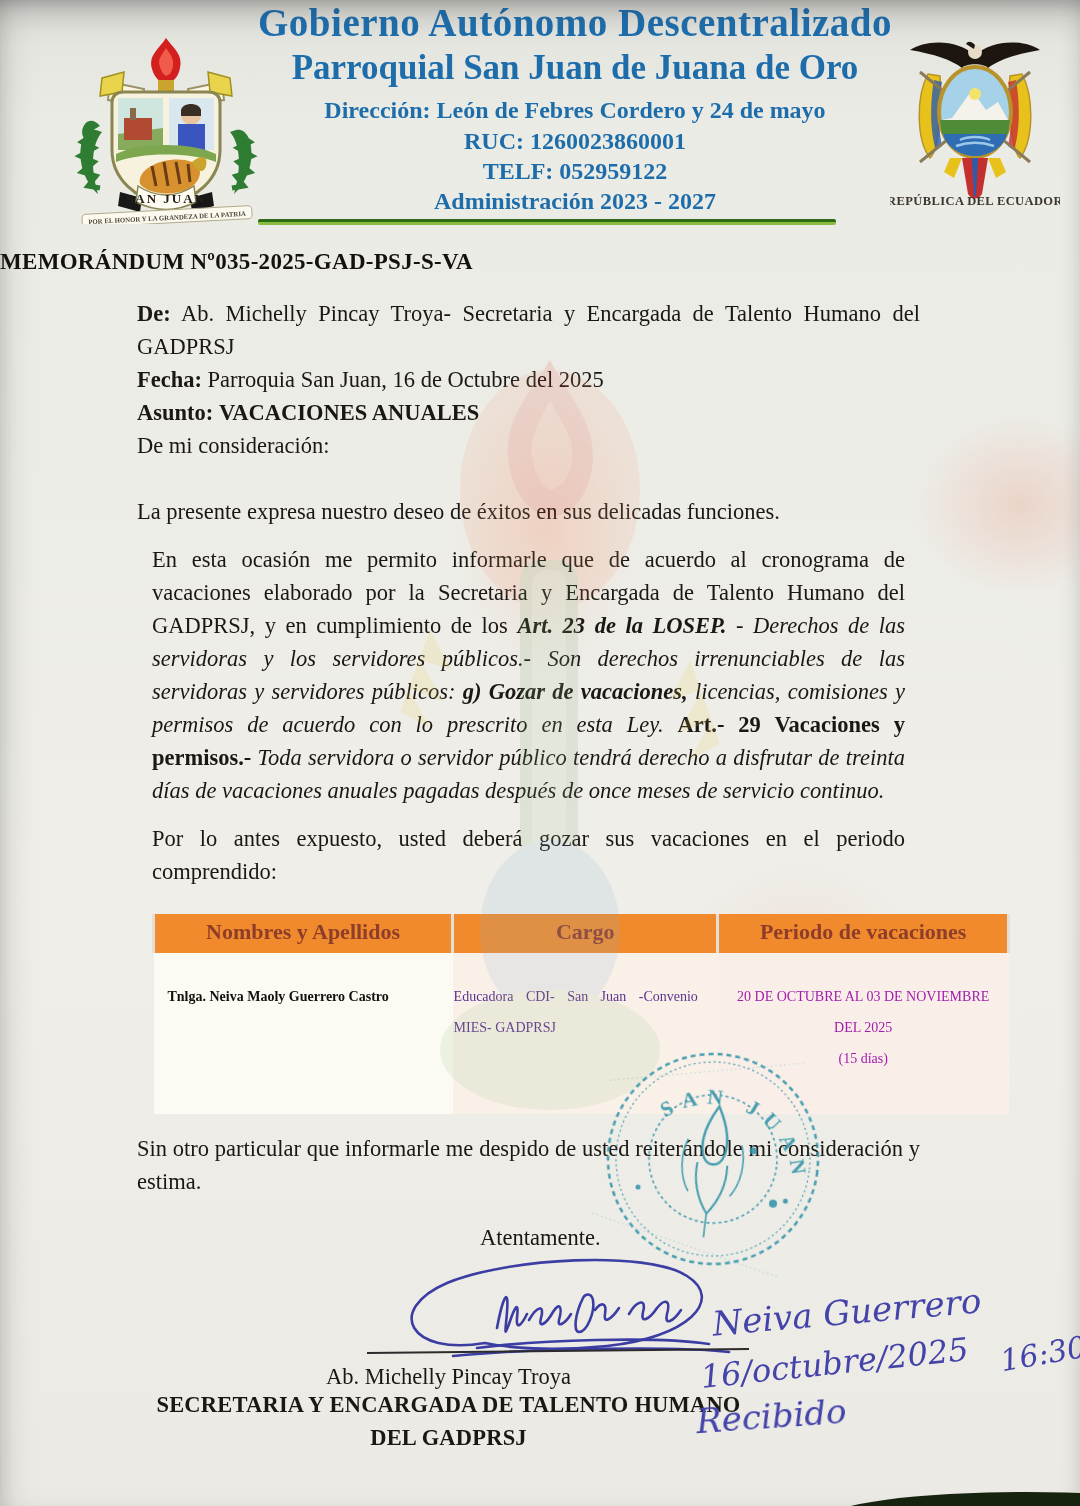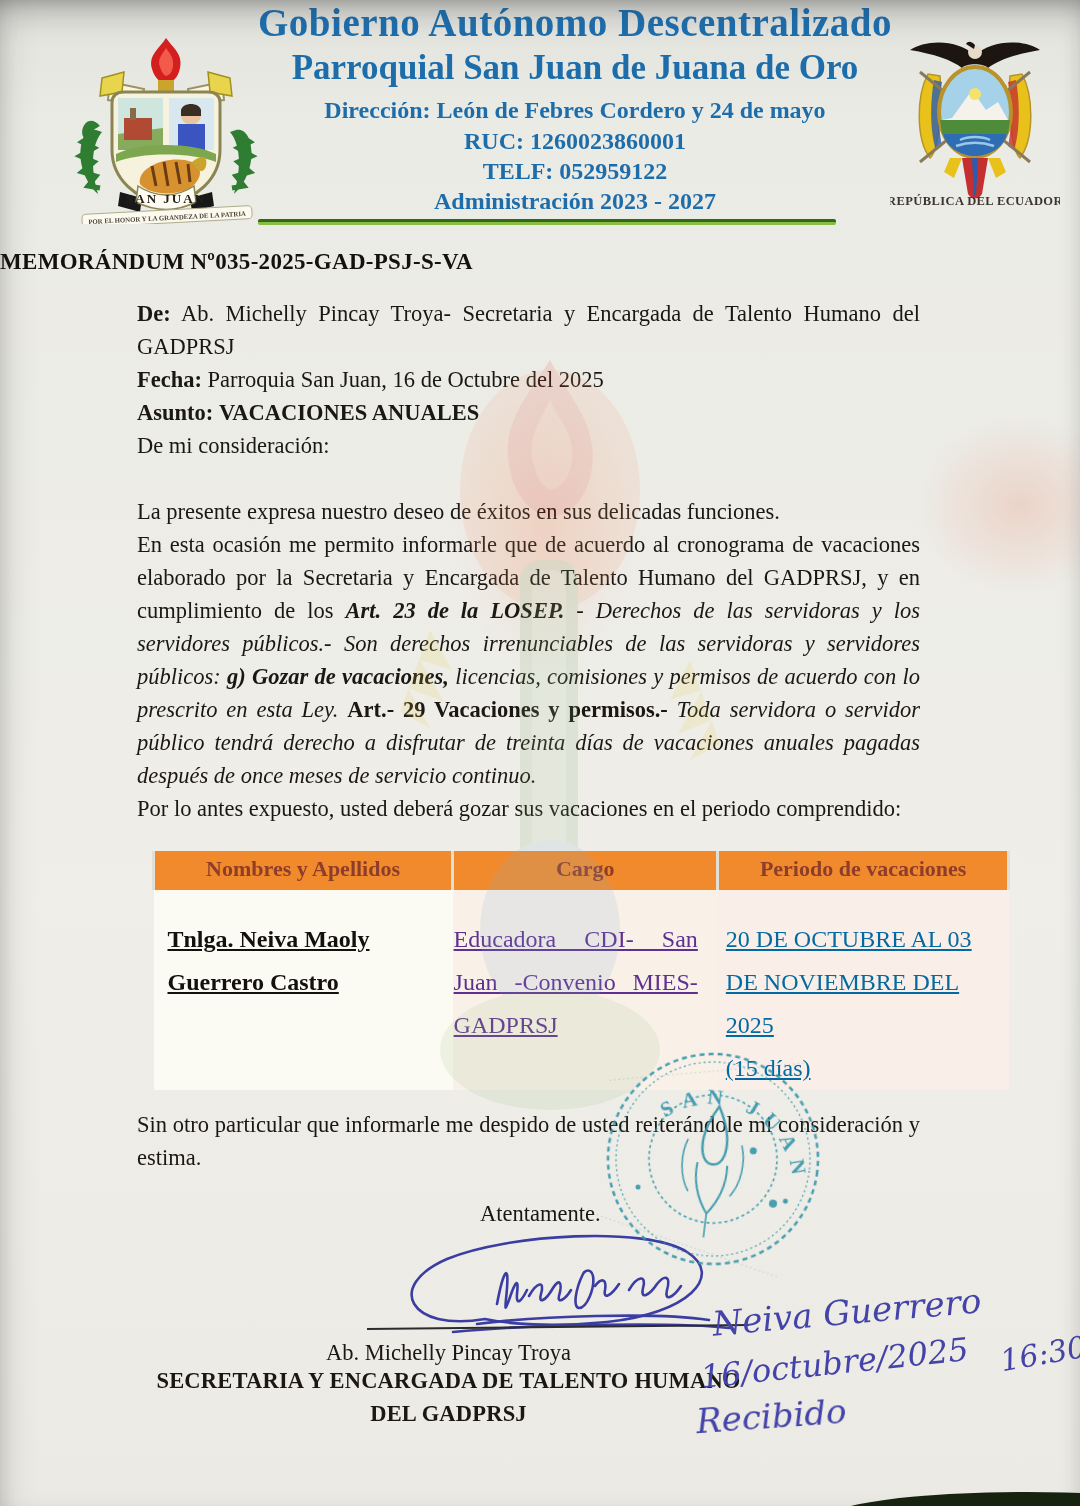--- a/index.html
+++ b/index.html
@@ -28,36 +28,36 @@
   .h4, .h5, .h6 { font-size:24px; font-weight:bold; line-height:30px; }
   .green-rule { width:578px; height:6px; margin:3px 0 0 258px;
       background:linear-gradient(180deg,#2f6a14 0 55%, #8abb42 55% 100%); border-radius:2px; }
 
   
   .memo-title { margin-top:24px; font-size:23px; font-weight:bold; letter-spacing:.3px; color:#15110e; }
   .content { margin:22px 160px 0 137px; font-size:22.5px; line-height:33px; text-align:justify; }
   .field-label { font-weight:bold; }
   .salutation { margin-top:0; }
   .p1 { margin:33px 0 0 0; }
-  .p2, .p3 { margin:0; }
+  .p2, .p3 { margin:15px; }
   .i  { font-style:italic; }
   .b  { font-weight:bold; }
   .bi { font-weight:bold; font-style:italic; }
 
   
   table.memo-table { margin:26px 0 0 152px; width:858px; border-collapse:collapse; table-layout:fixed; }
   table.memo-table th {
     background:#f08a2c; color:#8e3d2a; font-size:22px; font-weight:bold; padding:5px 0 8px;
     border-left:3px solid #e2e0d6; border-right:3px solid #e2e0d6;
   }
   th.c1 { width:35%; } th.c2 { width:31%; } th.c3 { width:34%; }
-  table.memo-table td { vertical-align:top; padding-top:28px; height:132px; font-size:24px; line-height:43px;text-decoration:underline; }
+  table.memo-table td { vertical-align:top; padding-top:28px; height:132px; font-size:14px; line-height:31px; }
   td.cell-name  { font-weight:bold; color:#14100e; padding-left:14px; padding-right:60px; background:#fbfaf3; }
   td.cell-cargo { color:#5d3190; text-align:justify; padding-right:20px; background:#f9f0e8; }
-  td.cell-period{ color:#0369a1; padding:28px 8px 0; background:#f9eee8; }
+  td.cell-period{ color:#a21caf; text-align:center; padding:28px 8px 0; background:#f9eee8; }
 
   .p4 { margin-top:18px; }
   .atentamente { margin:17px 0 0 343px; }
 
   
   .sign-area { position:relative; height:112px; margin-top:2px; }
   .sig-svg { position:absolute; left:220px; top:-8px; }
   .sig-line { position:absolute; left:230px; top:94px; width:382px; height:2px; background:#2b2b2b; transform:rotate(-.6deg); }
   .signer-name { position:absolute; left:0; right:160px; top:104px; text-align:center; font-size:22.5px; }
   .signer-title { text-align:center; margin:20px 160px 0 0; font-size:22.5px; font-weight:bold; letter-spacing:.2px; }

